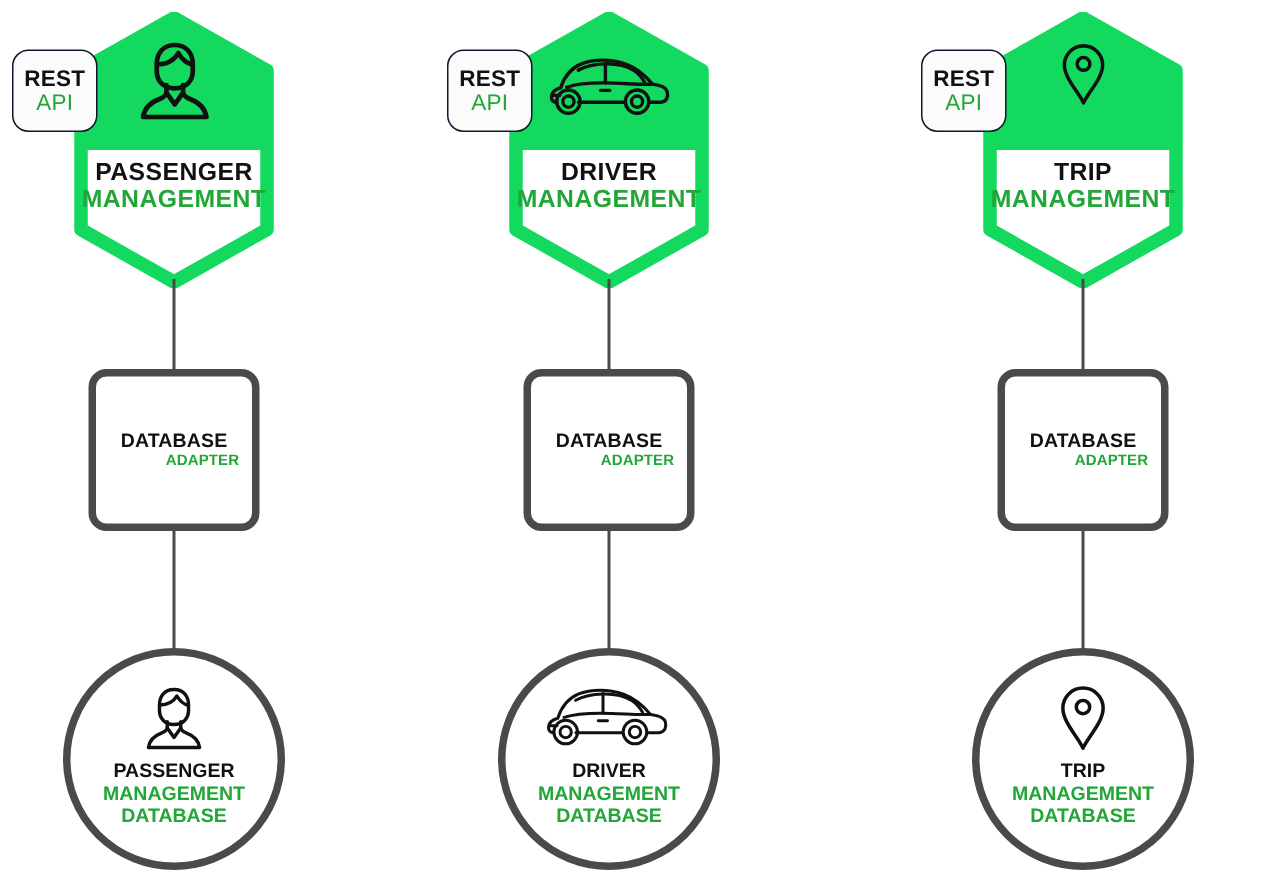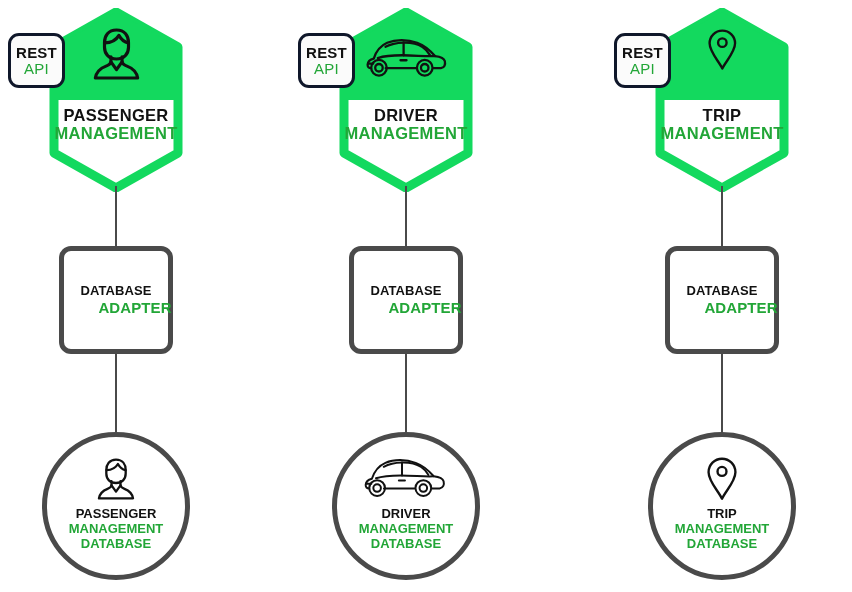--- a/index.html
+++ b/index.html
@@ -78,21 +78,21 @@
   }
 
   
   .rest-badge {
     position: absolute;
     left: 8px;
     top: 33px;
     width: 57px;
     height: 55px;
     background: #fbfbfb;
-    border: 3px solid #0f172a;
+    border: 1px solid #0f172a;
     border-radius: 11px;
     box-sizing: border-box;
     display: flex;
     flex-direction: column;
     align-items: center;
     justify-content: center;
     line-height: 1.06;
     z-index: 5;
   }
   .rest-badge .rest {
@@ -125,21 +125,21 @@
     justify-content: center;
     line-height: 1.18;
   }
   .adapter-box .l1 {
     font-size: 13px;
     font-weight: bold;
     color: #111111;
     letter-spacing: 0.1px;
   }
   .adapter-box .l2 {
-    font-size: 15px;
+    font-size: 10px;
     font-weight: bold;
     color: #22a637;
     letter-spacing: 0.1px;
     margin-left: 38px;
   }
 
   
   .db-circle {
     position: absolute;
     left: 42px;

